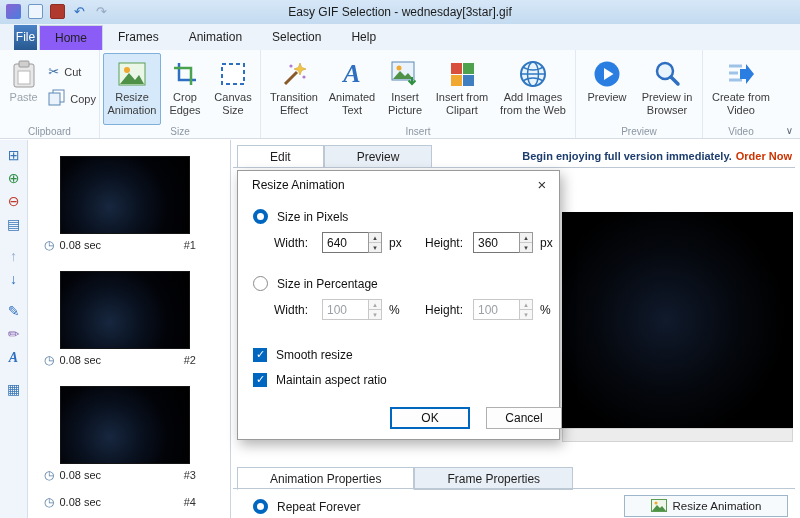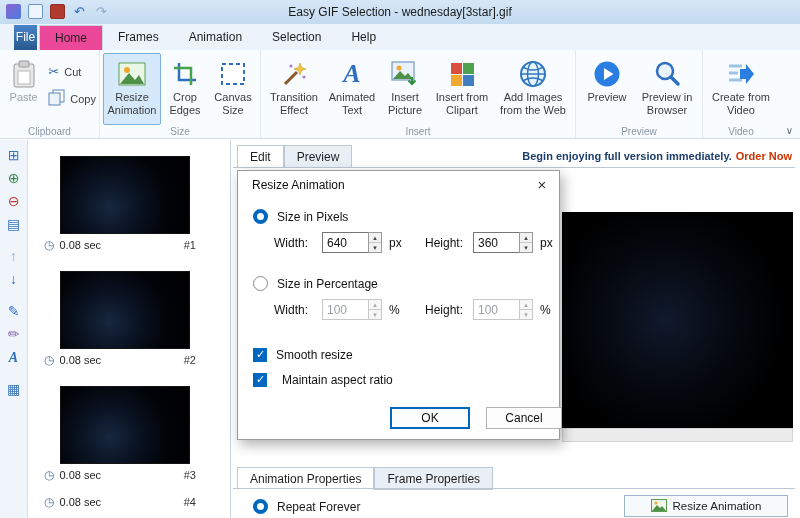--- a/index.html
+++ b/index.html
@@ -15,21 +15,21 @@
   .t-app{background:linear-gradient(135deg,#8a63d2,#4a7ede)}
   .t-new{background:#eef5fc;border:1px solid #6b97c9}
   .t-save{background:#b03a2e;border:1px solid #8e2e24}
   .t-undo::before{content:"↶";color:#2f6fc1}
   .t-redo::before{content:"↷";color:#93a9c4}
 
   
   .menubar{position:absolute;top:24px;left:0;right:0;height:26px;background:#ecf3fa;display:flex;align-items:flex-end}
   .file-btn{margin:0 2px 0 14px;width:23px;height:25px;background:linear-gradient(#4a82c8,#27598f);color:#fff;font-size:12px;text-align:center;line-height:25px}
   .mtab{height:25px;line-height:24px;padding:0 15px;font-size:12px;color:#1f1f1f}
-  .mtab.active{background:#ec4899;border:1px solid #ccd6e1;border-bottom:none}
+  .mtab.active{background:#8b5cf6;border:1px solid #ccd6e1;border-bottom:none}
 
   
   .ribbon{position:absolute;top:50px;left:0;right:0;height:89px;background:#f9fcfe;border-bottom:1px solid #d5dce5;display:flex}
   .rgroup{position:relative;height:100%;border-right:1px solid #e3e9f0;display:flex;align-items:flex-start;padding:2px 3px 14px 3px}
   .glabel{position:absolute;bottom:1px;left:0;right:0;text-align:center;font-size:10px;color:#8a96a3}
   .rbtn{height:72px;margin-top:1px;display:flex;flex-direction:column;align-items:center;padding-top:3px;font-size:11px;color:#3c3c3c;text-align:center;border:1px solid transparent;border-radius:2px}
   .rbtn .ric{height:34px;display:flex;align-items:center;justify-content:center}
   .rbtn .rlabel{line-height:12.5px}
   .rbtn.selected{background:#d5e9fb;border-color:#7fb0dc}
   .rbtn.disabled{color:#9aa4ad}
@@ -63,21 +63,21 @@
   .frow.r1{top:98px}.frow.r2{top:213px}.frow.r3{top:328px}.frow.r4{top:355px}
   .fclock{margin-right:5px;font-size:12px;color:#5b7fa6;line-height:12px}
   .fclock::before{content:"◷"}
   .fdur{flex:0 0 auto}
   .fsp{flex:1}
   .fidx{color:#333}
 
   
   .main{position:absolute;top:140px;left:231px;right:0;bottom:0;background:#fff}
   .wtabs{position:absolute;top:5px;left:6px;display:flex}
-  .wtab{padding:0 12px;height:23px;line-height:22px;font-size:12px;border:1px solid #bcc8d4;background:#e9eff6;color:#1f1f1f}
+  .wtab{padding:0 32px;height:23px;line-height:22px;font-size:12px;border:1px solid #bcc8d4;background:#e9eff6;color:#1f1f1f}
   .wtab.active{background:#fff;border-bottom-color:#fff}
   .hline1{position:absolute;top:27px;left:2px;right:5px;border-top:1px solid #bcc8d4}
   .promo{position:absolute;top:10px;right:8px;font-size:11px;font-weight:bold;color:#1d3d6e;white-space:nowrap}
   .plink{color:#cc3300;margin-left:4px}
   .canvas{position:absolute;top:72px;left:331px;right:7px;height:216px;background:#000 radial-gradient(circle at 45% 50%,#101a2c 0%,#05080e 42%,#000 72%)}
   .hscroll{position:absolute;top:288px;left:331px;right:7px;height:14px;background:#ececec;border:1px solid #d4d4d4}
   .ptabs{position:absolute;top:327px;left:6px;display:flex}
   .hline2{position:absolute;top:348px;left:2px;right:5px;border-top:1px solid #bcc8d4}
   .repeat{position:absolute;top:359px;left:22px;display:flex;align-items:center;gap:9px;font-size:12px;color:#1b1b1b}
   .radio{width:15px;height:15px;border-radius:50%;background:#fff;border:1px solid #8a8a8a;flex:0 0 auto}
@@ -88,21 +88,21 @@
   .dialog{position:absolute;left:237px;top:170px;width:323px;height:270px;background:#fff;border:1px solid #9a9a9a;box-shadow:3px 5px 12px rgba(0,0,0,.3);z-index:5}
   .dtitle{position:absolute;top:7px;left:14px;font-size:12px;color:#111}
   .dclose{position:absolute;top:3px;right:5px;width:24px;height:21px;text-align:center;line-height:21px;font-size:15px;color:#333}
   .dclose::before{content:"×"}
   .drow{position:absolute;display:flex;align-items:center;font-size:12px;color:#111}
   .dl-r1{top:38px;left:15px;gap:9px}
   .dl-f1{top:61px;left:36px}
   .dl-r2{top:105px;left:15px;gap:9px}
   .dl-f2{top:128px;left:36px}
   .dl-c1{top:177px;left:15px;gap:9px}
-  .dl-c2{top:202px;left:15px;gap:15px}
+  .dl-c2{top:202px;left:15px;gap:9px}
   .dl-btns{top:236px;left:152px;gap:16px}
   .flabel{width:48px}
   .flabel.l2{margin-left:22px}
   .funit{margin-left:7px;width:14px}
   .spin{display:inline-flex;height:21px}
   .spinval{width:46px;height:21px;border:1px solid #767676;border-right:none;font-size:12px;padding:0 4px;color:#111;background:#fff;font-family:inherit;outline:none}
   .spinbtns{width:14px;display:flex;flex-direction:column;border:1px solid #999}
   .sb{flex:1;background:#f2f2f2;text-align:center;font-size:7px;line-height:9px;color:#444}
   .sb.u::before{content:"▴"}
   .sb.d::before{content:"▾"}

